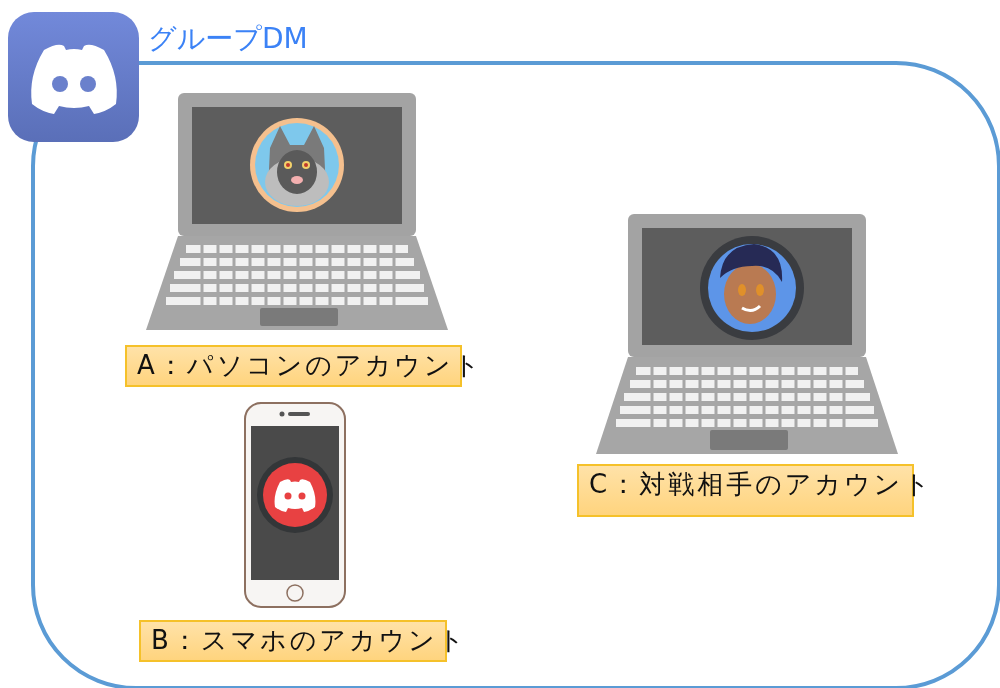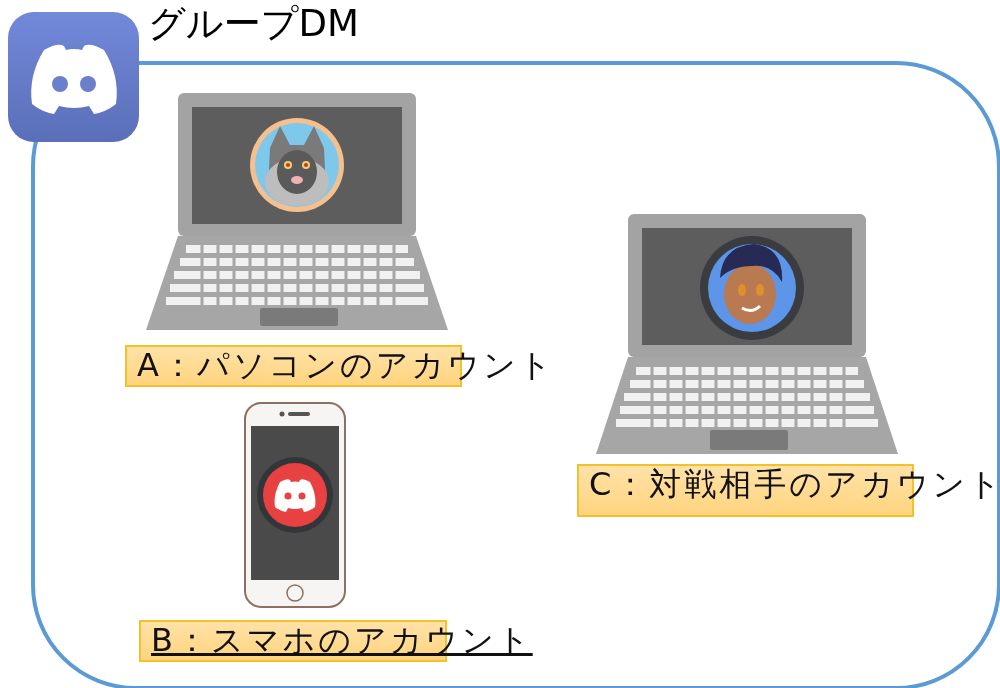--- a/index.html
+++ b/index.html
@@ -1,21 +1,21 @@
 <!DOCTYPE html>
 <html><head>
   <meta charset="utf-8">
   <style>
     html,body{margin:0;padding:0;background:#ffffff;}
     body{width:1000px;height:688px;position:relative;overflow:hidden;font-family:"DejaVu Sans","Liberation Sans",sans-serif;}
     .frame{position:absolute;left:31px;top:61px;width:962px;height:621px;border:4px solid #5b9bd5;border-radius:105px;box-sizing:content-box;}
     .logo{position:absolute;left:8px;top:12px;width:131px;height:130px;border-radius:26px;background:linear-gradient(#7289da,#5a6fb8);}
     .logo svg{position:absolute;left:16px;top:30px;}
-    .title{position:absolute;left:148px;top:2px;font-size:37px;color:#000000;letter-spacing:0px;line-height:44px;}
-    .label{position:absolute;background:linear-gradient(#ffe2a8,#ffd47e);border:2px solid #f5c12a;box-sizing:border-box;font-size:32px;color:#111;letter-spacing:3px;line-height:36px;padding-left:10px;white-space:nowrap;}
+    .title{position:absolute;left:148px;top:17px;font-size:28px;color:#3b82f6;letter-spacing:0px;line-height:44px;}
+    .label{position:absolute;background:linear-gradient(#ffe2a8,#ffd47e);border:2px solid #f5c12a;box-sizing:border-box;font-size:26px;color:#111;letter-spacing:3px;line-height:36px;padding-left:10px;white-space:nowrap;}
     .laptop{position:absolute;}
     .phone{position:absolute;}
   </style>
 </head>
 <body>
 
 <div class="frame"></div>
 
 <div class="logo">
   <svg width="100" height="72" viewBox="0 0 100 72">
@@ -64,21 +64,21 @@
   <rect x="46" y="12" width="22" height="4" rx="2" fill="#555"></rect>
   <rect x="9" y="26" width="88" height="154" fill="#4a4a4a"></rect>
   <circle cx="53" cy="95" r="38" fill="#333638"></circle>
   <circle cx="53" cy="95" r="32" fill="#e84142"></circle>
   <path d="M38 82 Q45 78 48 80 L49 82 Q53 81 57 82 L58 80 Q61 78 68 82 Q75 95 73 107 Q68 111 62 112 L60 108 Q53 110 46 108 L44 112 Q38 111 33 107 Q31 95 38 82Z" fill="#fff"></path>
   <circle cx="46" cy="96" r="3.5" fill="#e84142"></circle>
   <circle cx="60" cy="96" r="3.5" fill="#e84142"></circle>
   <circle cx="53" cy="193" r="8" fill="none" stroke="#8d7060" stroke-width="1.5"></circle>
 </svg>
 
-<div class="label" style="left:139px;top:620px;width:308px;height:42px;text-decoration:underline;">B：スマホのアカウント</div>
+<div class="label" style="left:139px;top:620px;width:308px;height:42px;">B：スマホのアカウント</div>
 
 <svg class="laptop" style="left:592px;top:208px" width="312" height="250" viewBox="0 0 312 250">
   <rect x="36" y="6" width="238" height="143" rx="6" fill="#a3a3a3"></rect>
   <rect x="50" y="20" width="210" height="117" fill="#5d5d5d"></rect>
   <polygon points="36,149 274,149 306,246 4,246" fill="#a6a6a6"></polygon>
   <g fill="#f1f1f1">
     <rect x="44" y="159" width="222" height="8"></rect>
     <rect x="38" y="172" width="234" height="8"></rect>
     <rect x="32" y="185" width="246" height="8"></rect>
     <rect x="28" y="198" width="254" height="8"></rect>

